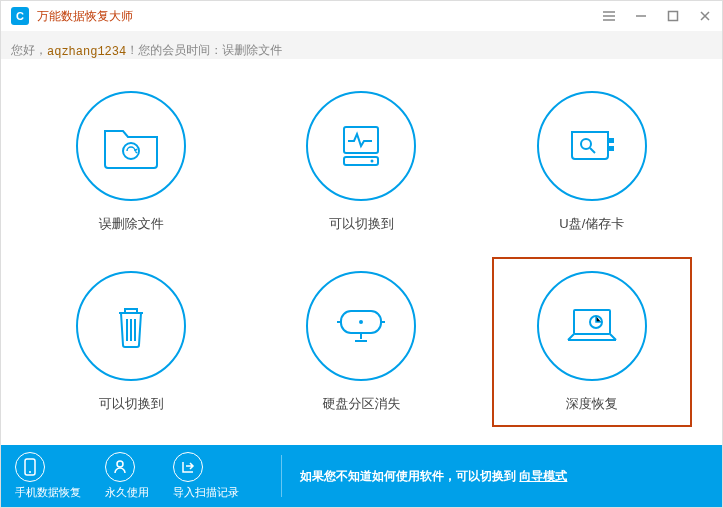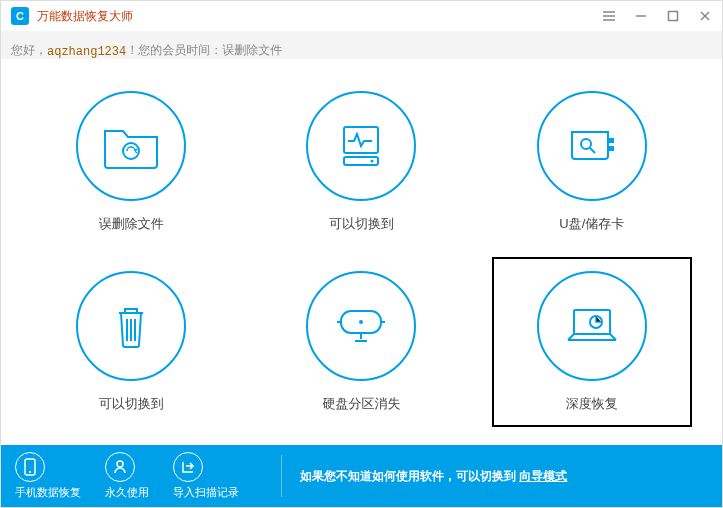--- a/index.html
+++ b/index.html
@@ -7,21 +7,21 @@
   .window { width: 723px; height: 508px; background: #fff; border: 1px solid #ddd; display: flex; flex-direction: column; }
   .titlebar { height: 30px; display: flex; align-items: center; padding: 0 10px; background: #fff; }
   .app-icon { width: 18px; height: 18px; background: #00a0e9; border-radius: 3px; display: flex; align-items: center; justify-content: center; color: #fff; font-size: 11px; font-weight: bold; margin-right: 8px; }
   .app-title { font-size: 12px; color: #c2410c; flex: 1; font-family: Liberation Mono, monospace; }
   .win-controls { display: flex; gap: 18px; }
   .win-btn { width: 14px; height: 14px; cursor: pointer; color: #888; display: flex; align-items: center; justify-content: center; }
   .greetbar { height: 28px; background: #f4f4f4; display: flex; align-items: flex-end; padding: 0 10px; font-size: 12px; color: #888; }
   .greetbar .username { color: #a16207; font-family: Liberation Mono, monospace; }
   .main { flex: 1; display: grid; grid-template-columns: repeat(3, 1fr); grid-template-rows: repeat(2, 1fr); padding: 18px 30px; gap: 10px 30px; }
   .option { display: flex; flex-direction: column; align-items: center; justify-content: center; cursor: pointer; border: 2px solid transparent; padding: 8px 0; }
-  .option.highlight { border: 2px solid #000000; }
+  .option.highlight { border: 2px solid #c2410c; }
   .circle { width: 110px; height: 110px; border: 2px solid #00a0e9; border-radius: 50%; display: flex; align-items: center; justify-content: center; margin-bottom: 14px; }
   .option-label { font-size: 13px; color: #444; }
   .footer { height: 62px; background: #00a0e9; display: flex; align-items: center; padding: 0 14px; color: #fff; }
   .footer-btn { display: flex; flex-direction: column; align-items: flex-start; justify-content: center; cursor: pointer; margin-right: 24px; }
   .footer-circle { width: 30px; height: 30px; border: 1.5px solid #fff; border-radius: 50%; display: flex; align-items: center; justify-content: center; margin-bottom: 3px; }
   .footer-label { font-size: 11px; }
   .footer-sep { width: 1px; height: 42px; background: rgba(255,255,255,0.4); margin: 0 18px; }
   .footer-hint { font-size: 12px; font-weight: bold; }
   .footer-hint .link { color: #fff; text-decoration: underline; cursor: pointer; }
   svg { display: block; }

